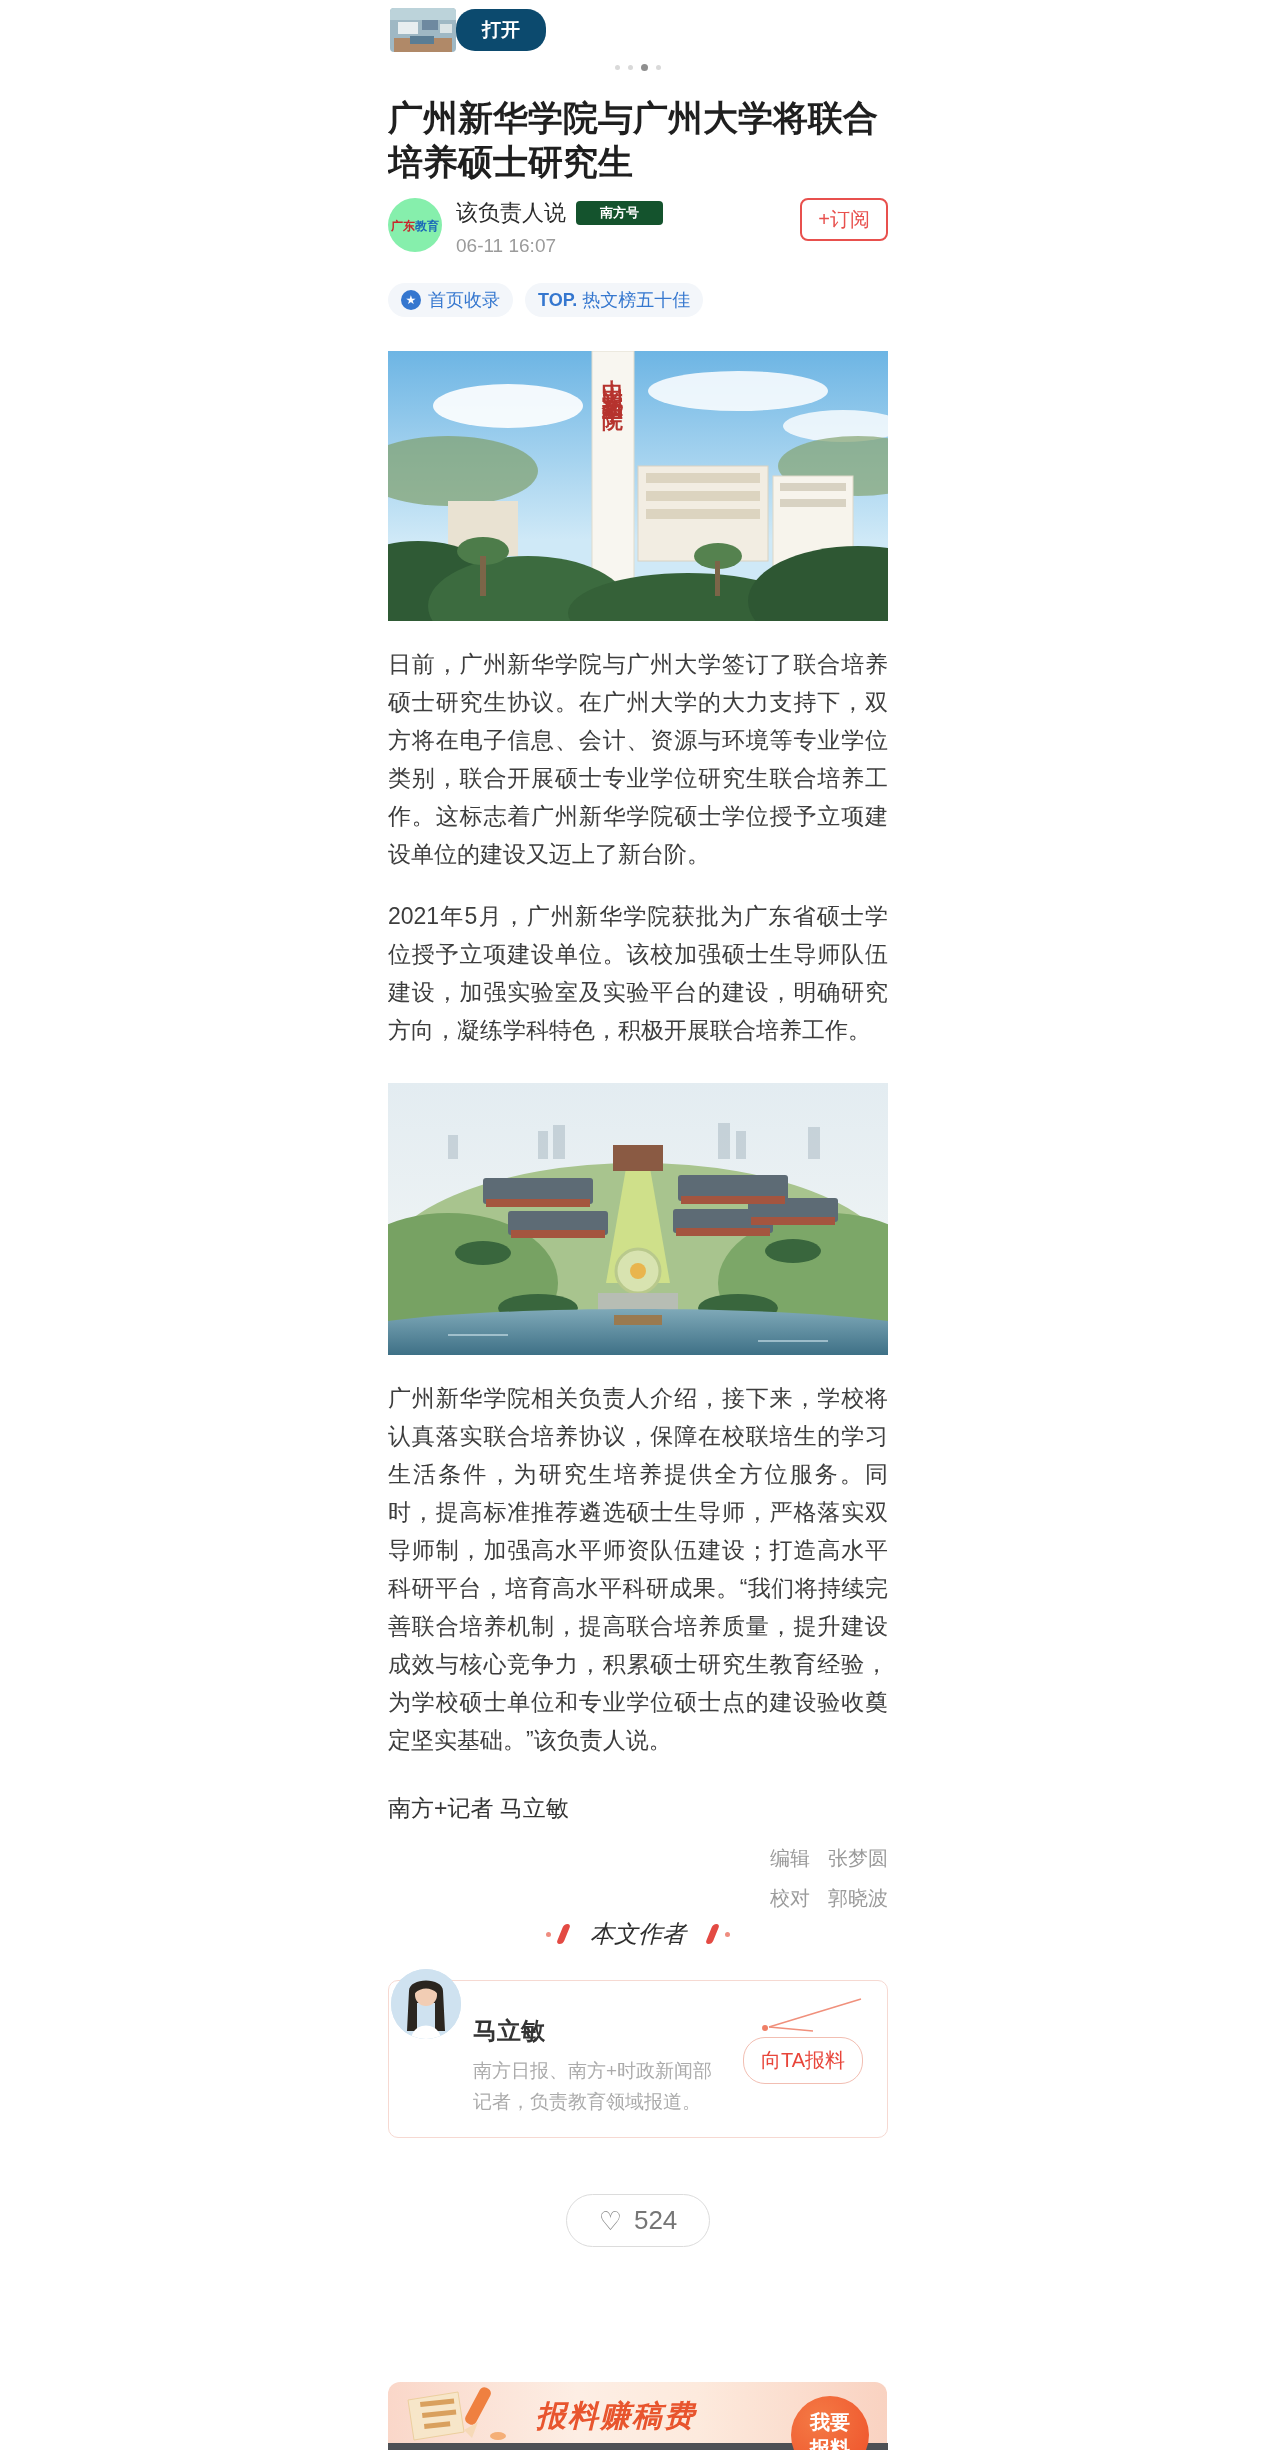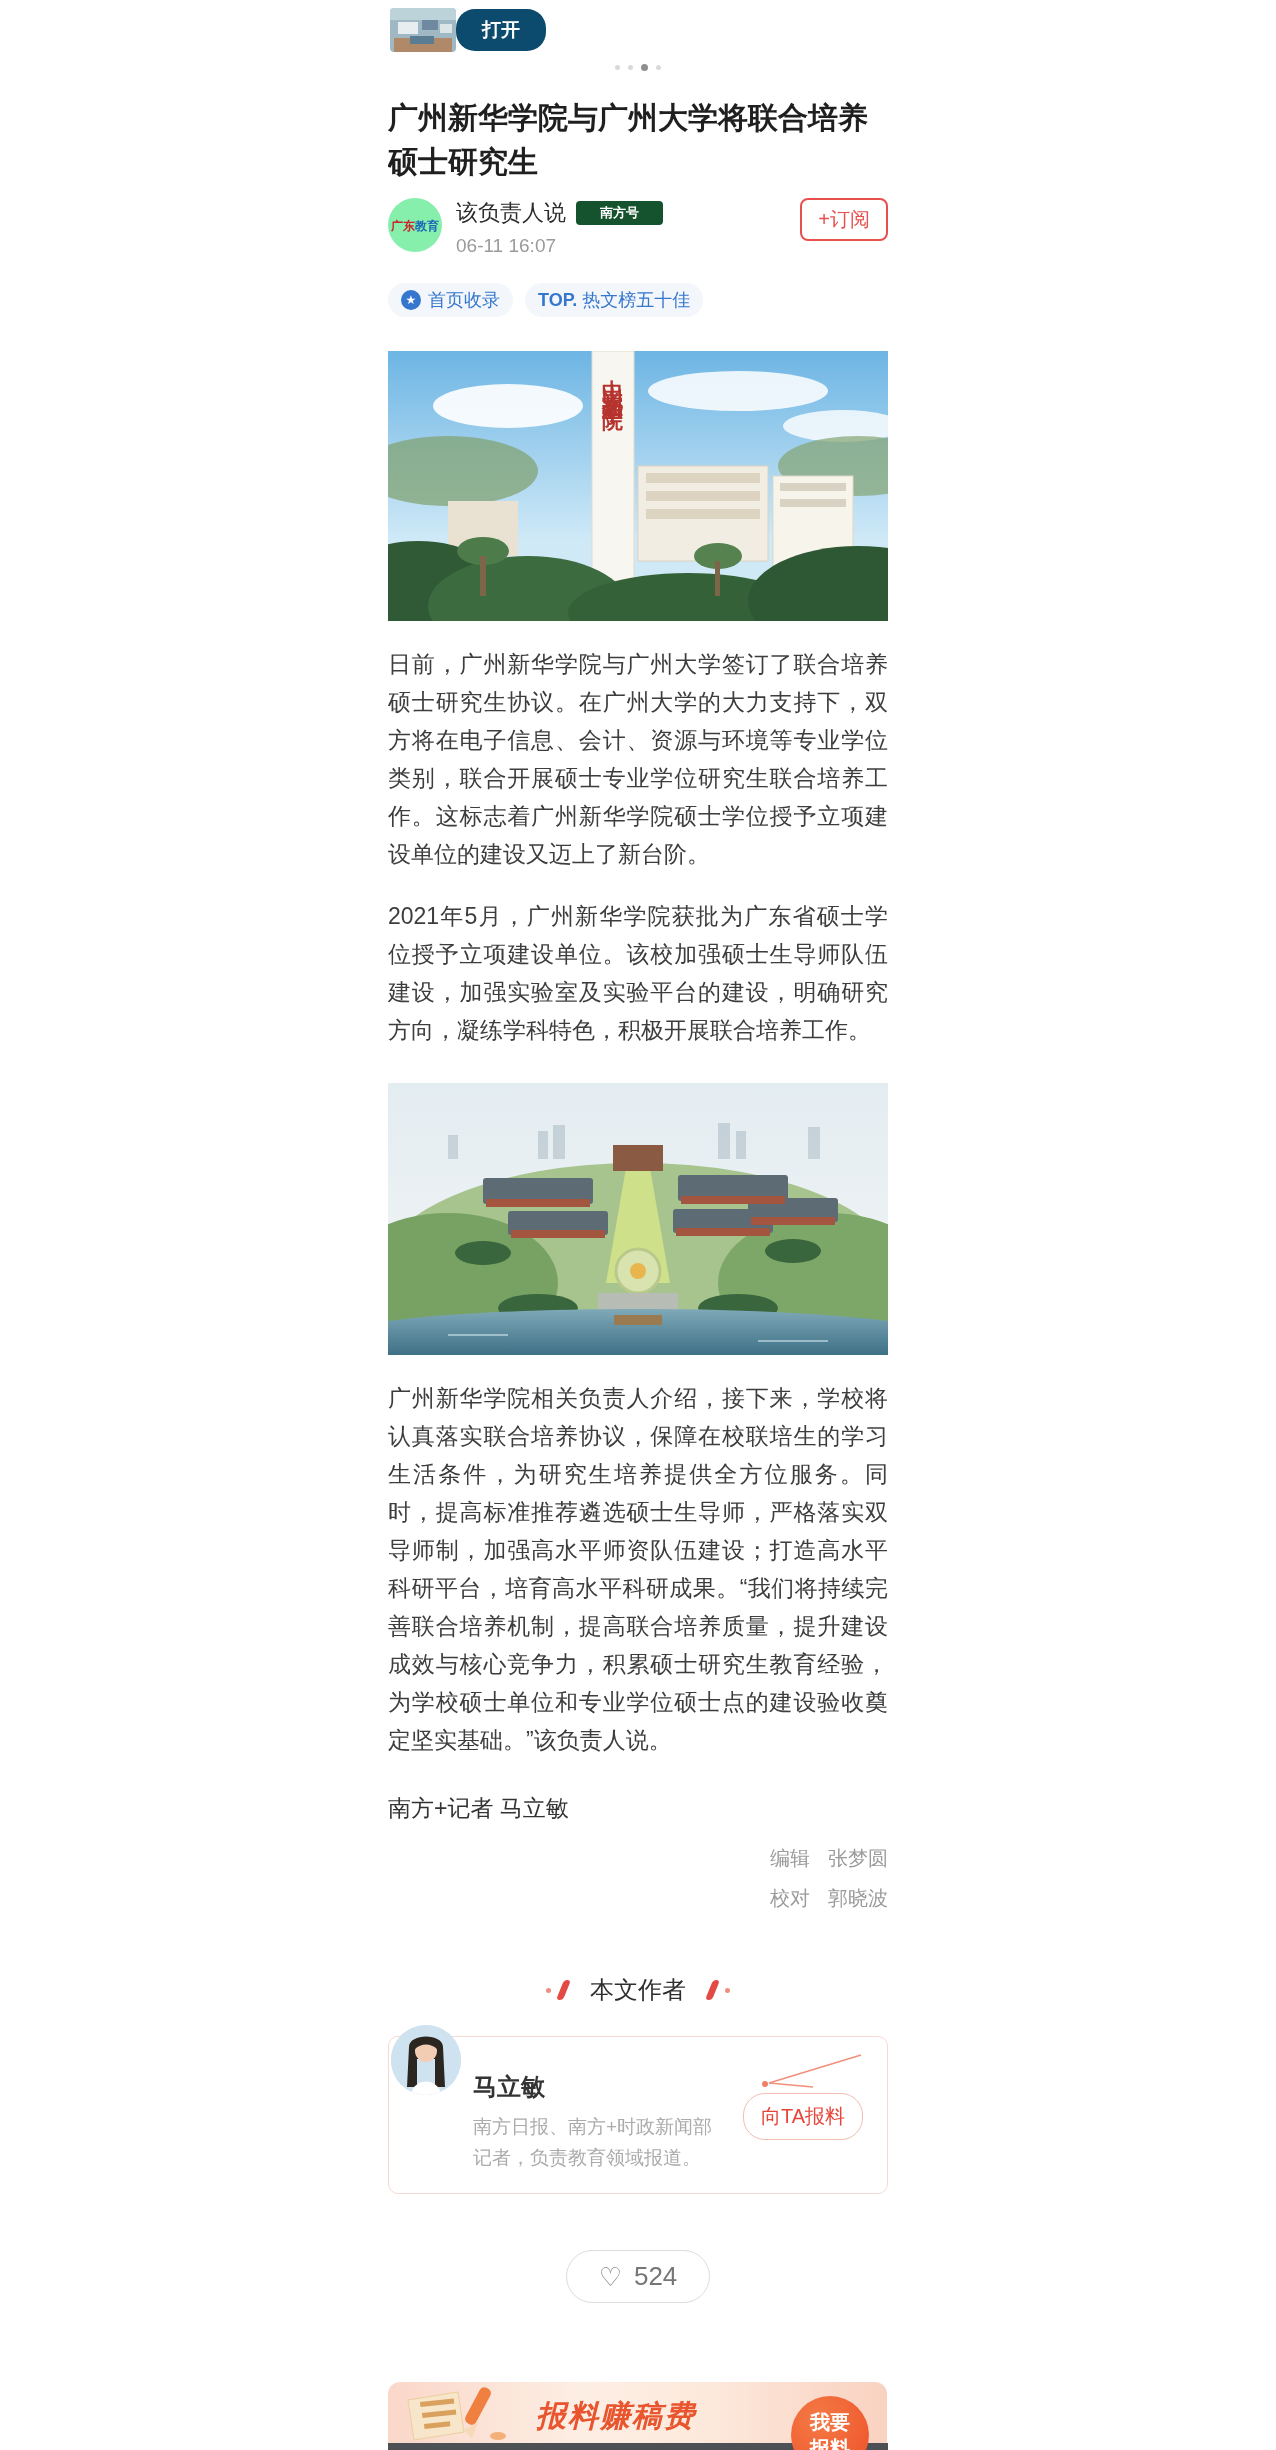--- a/index.html
+++ b/index.html
@@ -10,21 +10,21 @@
   .top-banner{display:flex;align-items:center;padding:8px 2px 2px 2px;}
   .thumb{width:66px;height:44px;border-radius:4px;overflow:hidden;flex:0 0 auto;}
   .banner-text{flex:1;margin:0 14px;font-size:17px;line-height:22px;color:#333;}
   .open-btn{flex:0 0 auto;background:#0c4a6e;color:#fff;font-size:19px;font-weight:bold;
     border:none;border-radius:19px;padding:8px 26px;cursor:pointer;}
   .dots{display:flex;justify-content:center;align-items:center;gap:8px;margin-top:8px;height:10px;}
   .dot{width:5px;height:5px;border-radius:50%;background:#d9d9d9;}
   .dot.active{width:7px;height:7px;background:#8f8f8f;}
 
   
-  .article-title{margin:24px 0 0 0;font-size:30px;line-height:44px;font-weight:bold;color:#1f1f1f;}
+  .article-title{margin:24px 0 0 0;font-size:35px;line-height:44px;font-weight:bold;color:#1f1f1f;}
 
   
   .author-row{display:flex;align-items:flex-start;margin-top:14px;}
   .avatar{width:54px;height:54px;border-radius:50%;background:#86efac;display:flex;
     align-items:center;justify-content:center;flex:0 0 auto;}
   .avatar .logo-red{color:#c8262c;font-weight:bold;font-size:12px;}
   .avatar .logo-blue{color:#1c69b8;font-weight:bold;font-size:12px;}
   .author-meta{flex:1;margin-left:14px;}
   .author-line{display:flex;align-items:center;}
   .author-name{font-size:22px;color:#2b2b2b;}
@@ -53,21 +53,21 @@
   
   .copyright{max-width:416px;margin:28px auto 0 auto;padding:12px 4px;text-align:center;
     border-top:1px dotted #d8d8d8;border-bottom:1px dotted #d8d8d8;
     font-size:19px;line-height:31px;color:#b3b3b3;}
 
   
   .credits{margin-top:14px;text-align:right;font-size:20px;color:#9a9a9a;line-height:40px;}
   .credits .role{margin-right:18px;}
 
   
-  .authors-header{display:flex;align-items:center;justify-content:center;margin-top:56px;}
+  .authors-header{display:flex;align-items:center;justify-content:center;font-style:italic;}
   .hdr-dot{width:5px;height:5px;border-radius:50%;background:#ef8d80;}
   .hdr-slash{width:7px;height:20px;border-radius:4px;background:#e34a43;transform:skewX(-22deg);
     margin:0 9px;}
   .authors-header .hdr-title{font-size:24px;color:#2e2e2e;margin:0 14px;}
 
   .author-card{position:relative;margin-top:30px;border:1px solid #f6d9d2;border-radius:10px;
     min-height:118px;padding:16px 20px 20px 84px;box-sizing:border-box;cursor:pointer;}
   .card-avatar{position:absolute;left:2px;top:-12px;width:70px;height:70px;border-radius:50%;
     overflow:hidden;background:#cfe2f0;cursor:pointer;}
   .card-name{font-size:24px;font-weight:bold;color:#333;margin-top:18px;}

